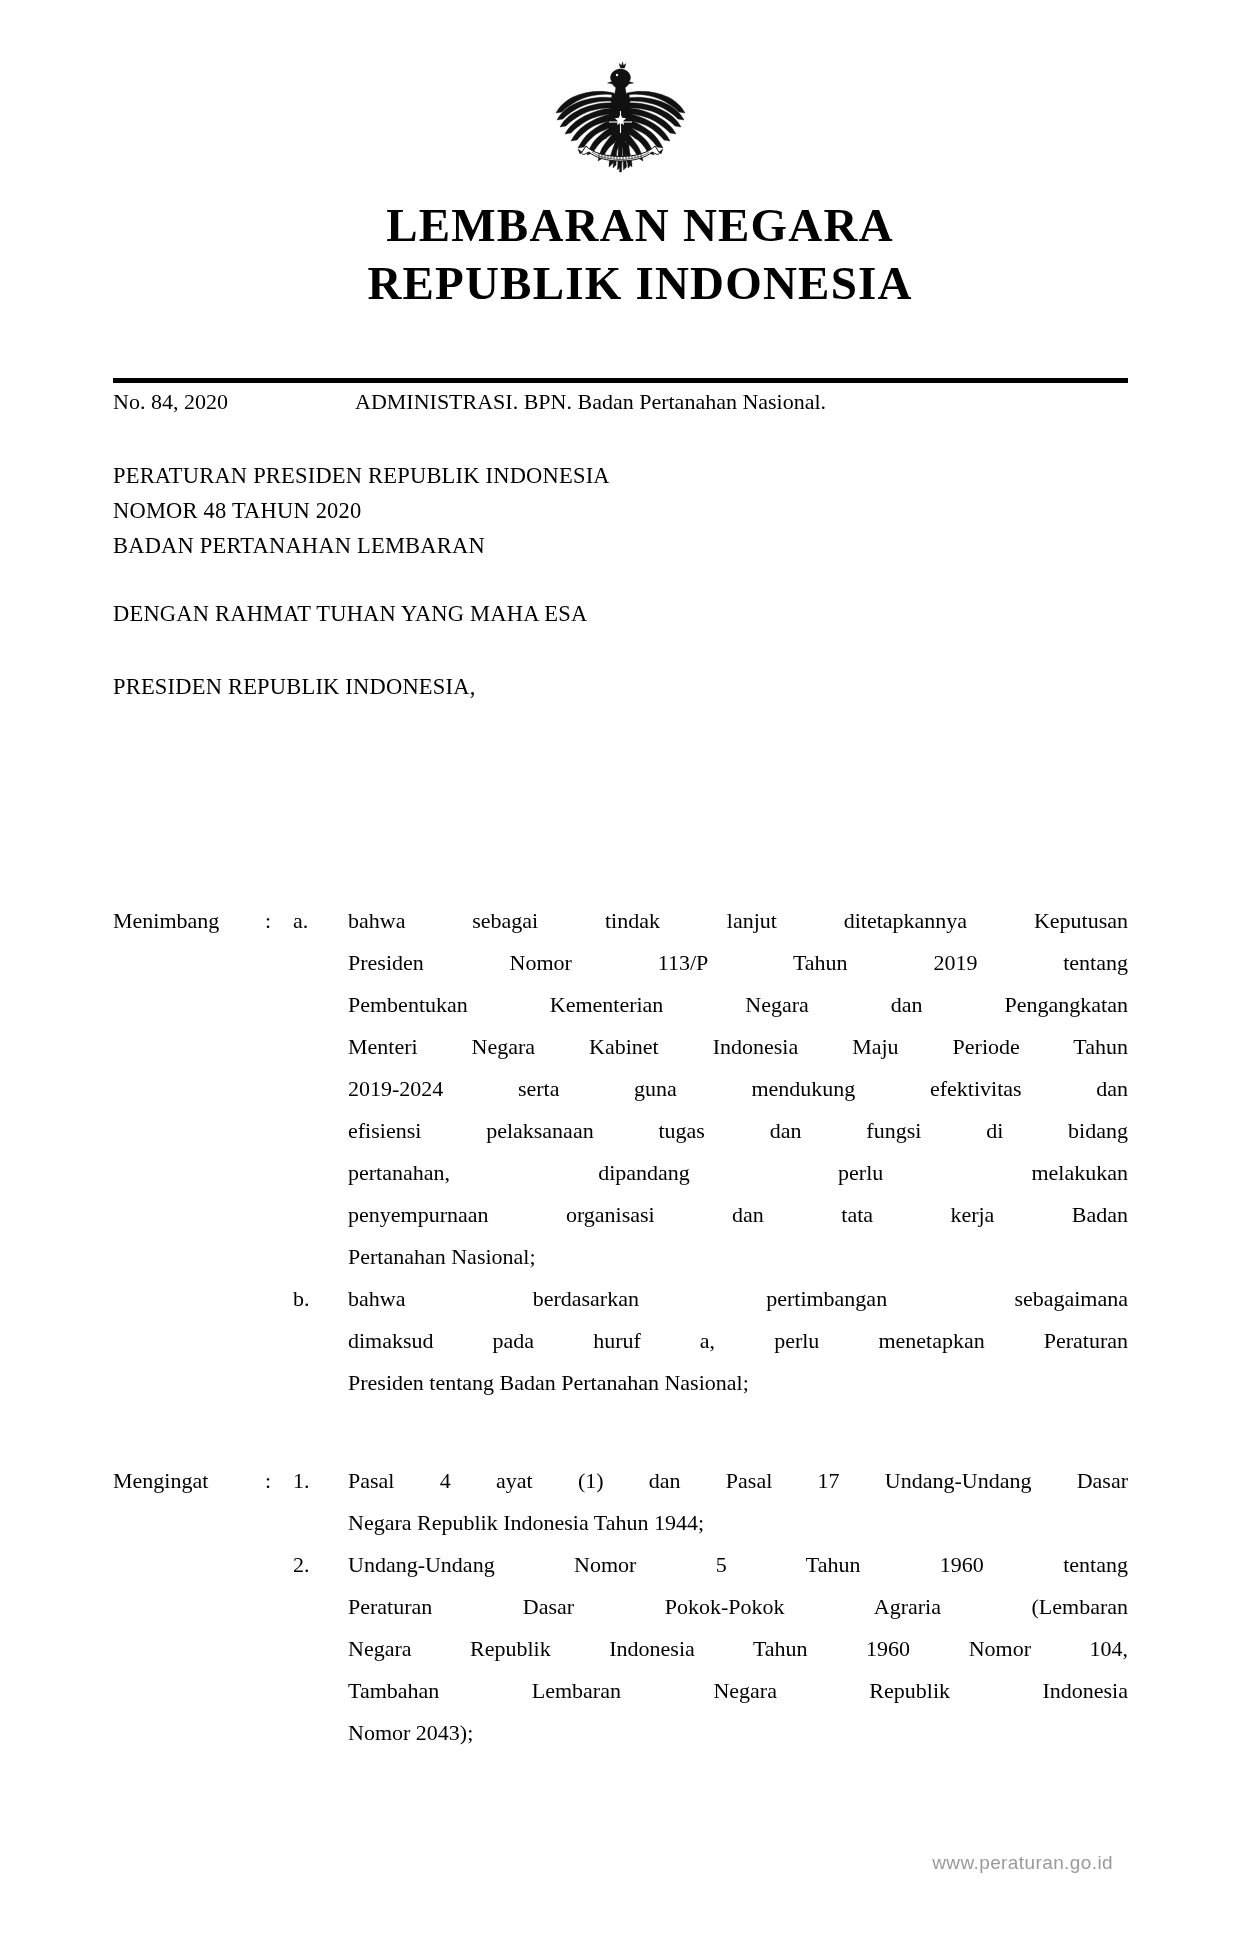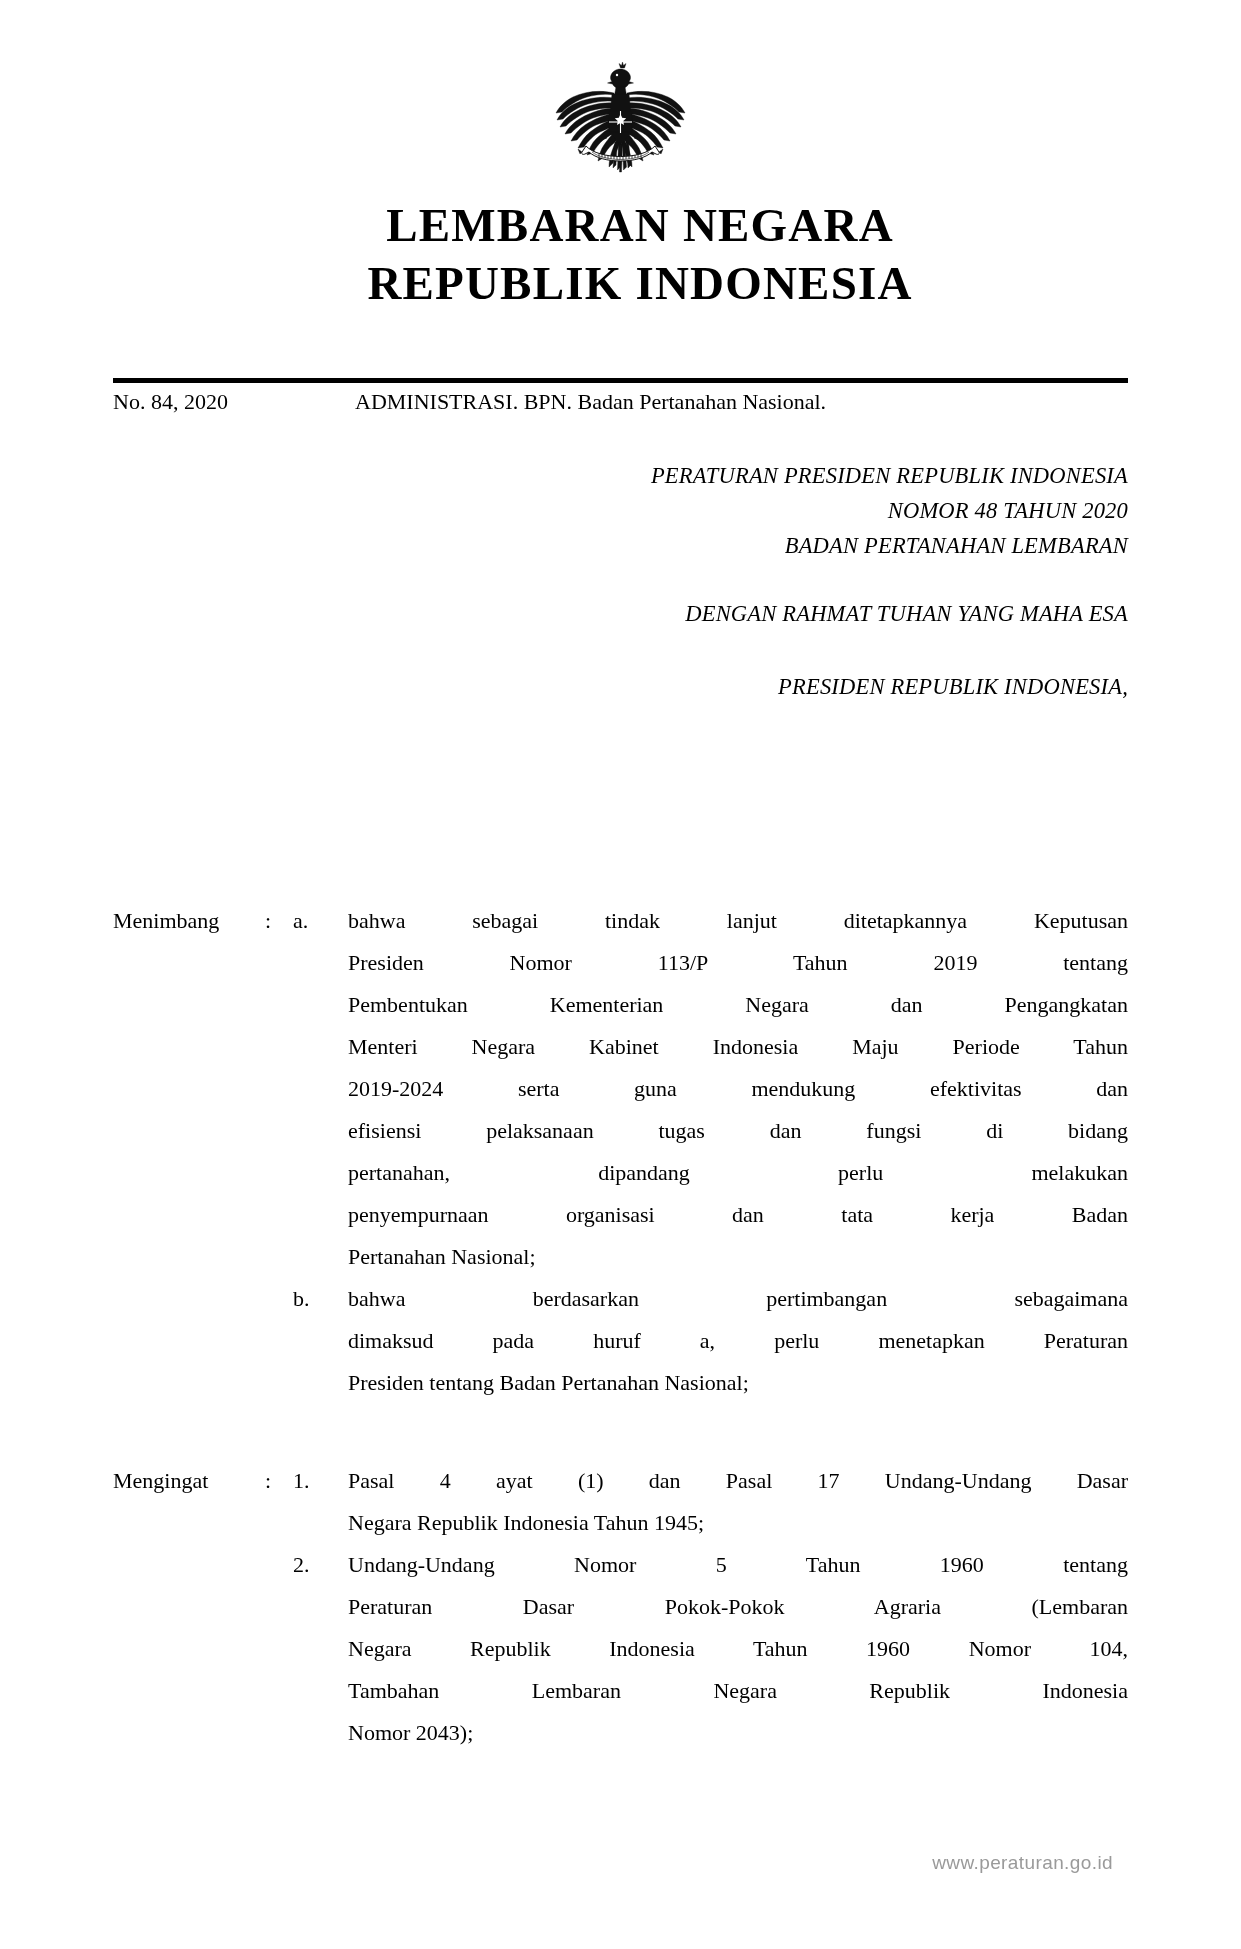--- a/index.html
+++ b/index.html
@@ -82,22 +82,21 @@
   .no-line .subject {
     flex: 1 1 auto;
   }
 
   
   .title-block {
     position: absolute;
     top: 458px;
     left: 113px;
     right: 113px;
-    text-align: right;
-    font-style: italic;
+    text-align: left;
   }
   .title-block .tline {
     font-size: 22.5px;
     line-height: 35px;
     letter-spacing: 0.2px;
   }
   .title-block .gap-1 { height: 33px; }
   .title-block .gap-2 { height: 38px; }
 
   
@@ -300,21 +299,21 @@
 
     <div class="clause-group">
       <div class="c-label">Mengingat</div>
       <div class="c-colon">:</div>
       <div class="c-items">
 
         <div class="c-item">
           <div class="c-marker">1.</div>
           <div class="c-text">
             <span class="just">Pasal 4 ayat (1) dan Pasal 17 Undang-Undang Dasar</span>
-            <span class="last">Negara Republik Indonesia Tahun 1945;</span>
+            <span class="last">Negara Republik Indonesia Tahun 1944;</span>
           </div>
         </div>
 
         <div class="c-item">
           <div class="c-marker">2.</div>
           <div class="c-text">
             <span class="just">Undang-Undang Nomor 5 Tahun 1960 tentang</span>
             <span class="just">Peraturan Dasar Pokok-Pokok Agraria (Lembaran</span>
             <span class="just">Negara Republik Indonesia Tahun 1960 Nomor 104,</span>
             <span class="just">Tambahan Lembaran Negara Republik Indonesia</span>

